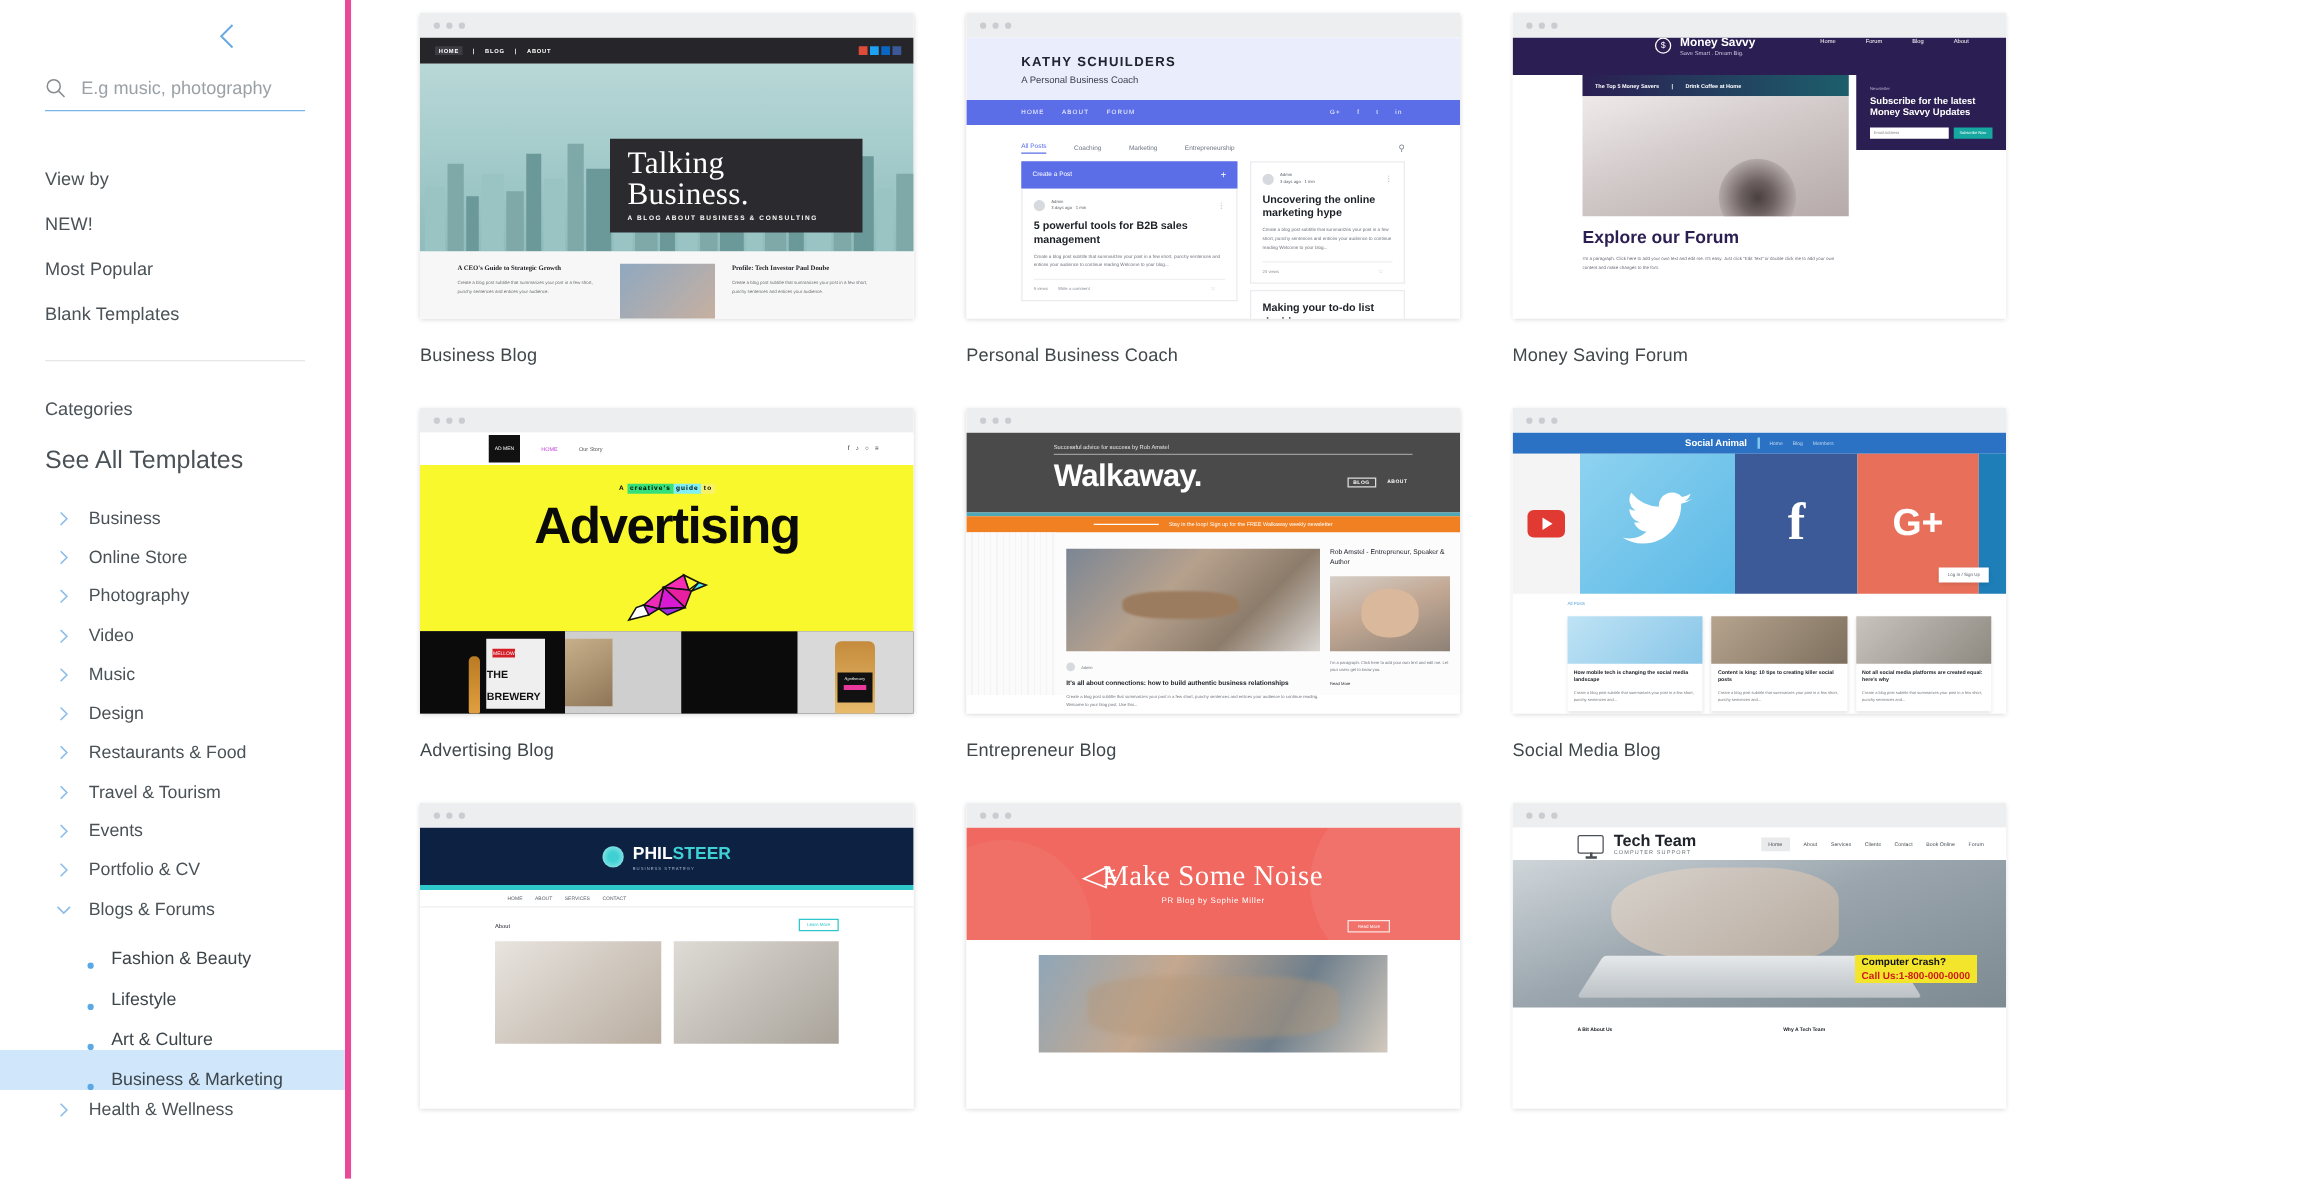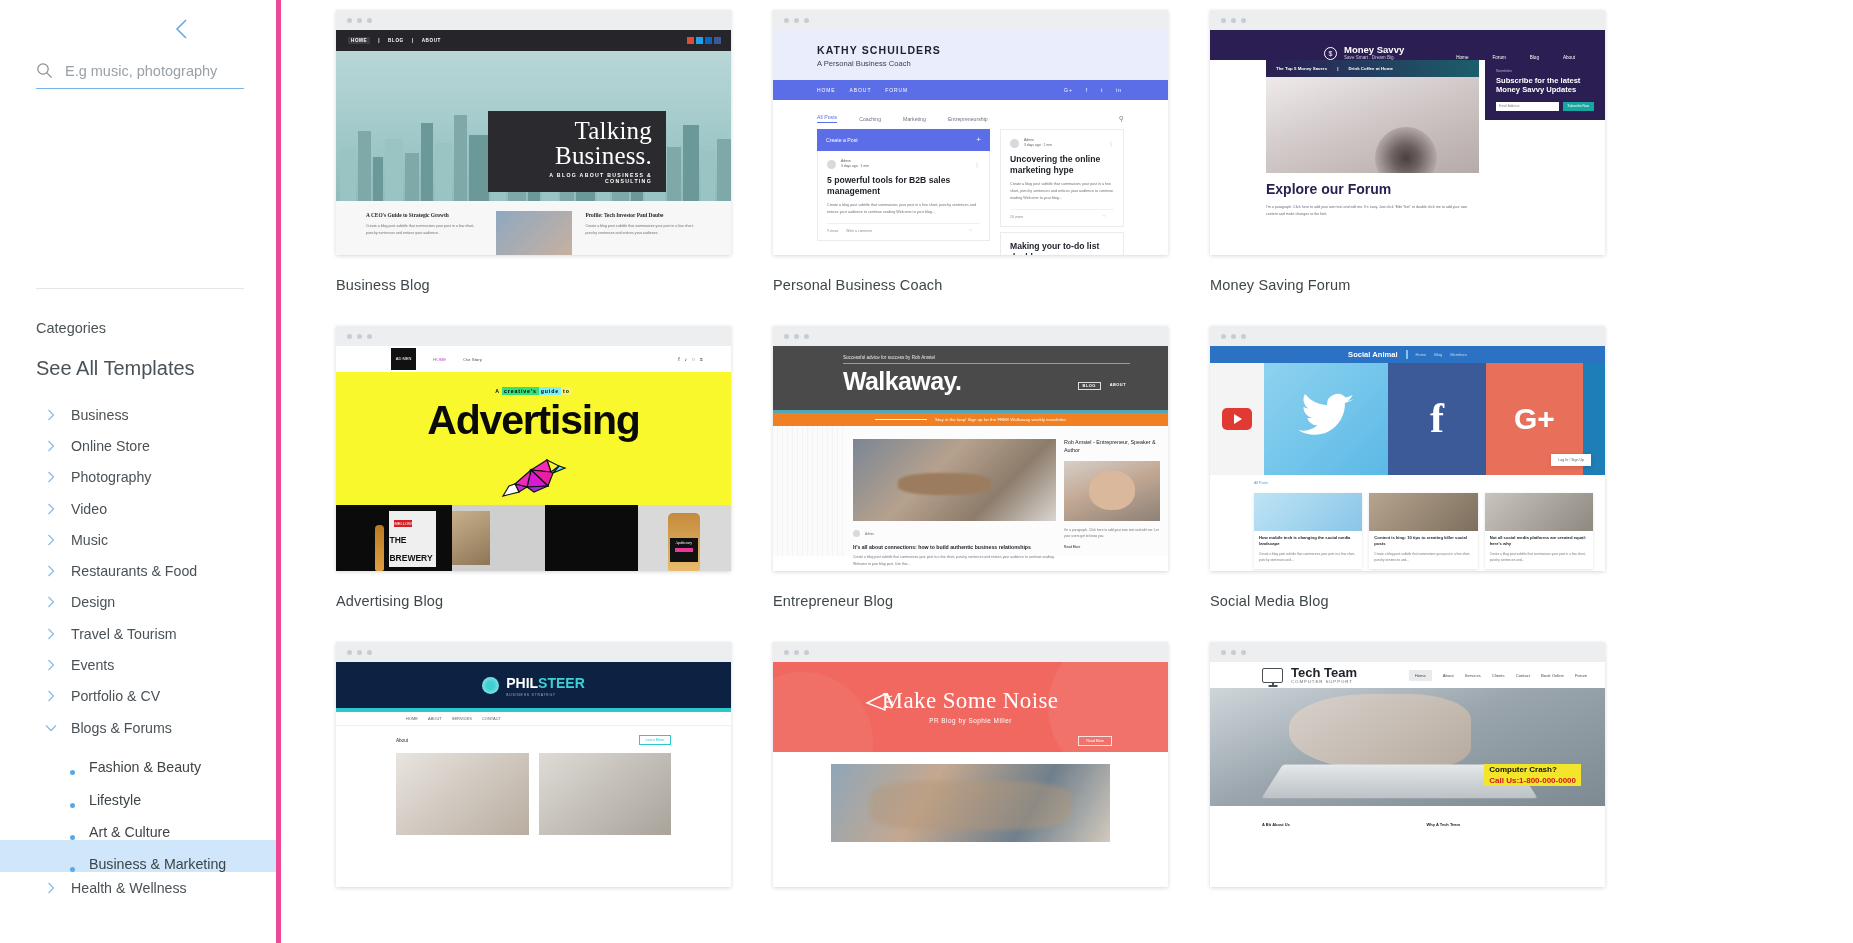--- a/index.html
+++ b/index.html
@@ -111,21 +111,21 @@
   .t1-social { margin-left:auto; display:flex; gap:2px; padding-right:10px;}
   .t1-social i { width:7px;height:7px;display:block;}
   .t1-hero { height: 150px; position: relative; overflow: hidden;
     background: linear-gradient(180deg,#b9d7d7 0%, #a6cccc 45%, #8fbcbc 100%); }
   .sky-city { position:absolute; bottom:0; left:0; right:0; height:105px; }
   .bld { position:absolute; bottom:0; background:#7fa9a9; }
   .bld.l { background:#9ac4c4; }
   .bld.d { background:#6b9898; }
   .t1-title-box {
     position:absolute; left:152px; top:60px; background:#2b2b2f; color:#fff;
-    padding:7px 14px 8px 14px; text-align:right; width:178px;
+    padding:7px 14px 8px 14px; text-align:left; width:202px;
   }
   .t1-title-box .big { font-family:"Liberation Serif", serif; font-size:25px; line-height:1; letter-spacing:.2px;}
   .t1-title-box .sub { font-size:5.2px; letter-spacing:1.3px; margin-top:4px; font-weight:bold;}
   .t1-posts { background:#f7f7f7; height:75px; display:flex; padding:10px 30px; gap:14px;}
   .t1-col { flex:1; }
   .t1-col h5 { margin:0 0 4px 0; font-family:"Liberation Serif",serif; font-size:5.4px; color:#26262a; line-height:1.5;}
   .t1-col p { margin:0; font-size:3.6px; color:#6b6f72; line-height:1.85;}
   .t1-img { width:76px; height:46px; background:linear-gradient(135deg,#8fa8c0,#c8b0a0); flex:0 0 76px; }
 
   
@@ -149,21 +149,21 @@
   .t2-meta .n { font-size:3.4px; color:#5d6268; line-height:1.5;}
   .t2-meta .dots { margin-left:auto; font-size:6px; color:#9aa0a6; letter-spacing:0; }
   .t2-card h4 { margin:0 0 5px 0; font-size:8.6px; color:#1c2027; line-height:1.25; }
   .t2-card p { margin:0; font-size:3.7px; color:#6d7279; line-height:1.95;}
   .t2-foot { display:flex; align-items:center; margin-top:7px; padding-top:5px; border-top:1px solid #eef0f2;}
   .t2-foot span { font-size:3.4px; color:#8a9097; margin-right:8px;}
   .heart { margin-left:auto; color:#f2766c; font-size:6px; }
   .t2-side { width:124px; flex:0 0 124px; }
 
   
-  .t3-top { background:#2b1e52; height:30px; display:flex; align-items:flex-end; padding-left:114px; gap:7px;}
+  .t3-top { background:#2b1e52; height:30px; display:flex; align-items:flex-start; padding-left:114px; gap:7px;}
   .coin { width:13px;height:13px;border-radius:50%;border:1.4px solid #fff; color:#fff; font-size:7px; display:flex;align-items:center;justify-content:center;}
   .t3-top .nm { color:#fff; font-size:9.5px; font-weight:bold; line-height:1.1;}
   .t3-top .tg { color:#c9c2de; font-size:4.6px; }
   .t3-top .rnav { margin-left:auto; display:flex; gap:24px; padding-right:30px;}
   .t3-top .rnav span { color:#fff; font-size:4.6px;}
   .t3-body { display:flex; }
   .t3-left { width:56px; flex:0 0 56px; background:#fff; }
   .t3-mid { flex:1 1 auto; padding-right:6px;}
   .t3-subnav { background:linear-gradient(90deg,#2b1e52 0%, #1c5e6b 100%); height:17px; display:flex; align-items:center; padding-left:10px; gap:10px;}
   .t3-subnav span { color:#fff; font-size:4.4px; font-weight:bold;}
@@ -324,20 +324,26 @@
     <div class="search-wrap">
       <span class="search-icon">
         <svg width="17" height="17" viewBox="0 0 17 17">
             <circle cx="7" cy="7" r="5.2" fill="none" stroke="#5d656a" stroke-width="1.2"></circle>
             <line x1="10.9" y1="10.9" x2="15.6" y2="15.6" stroke="#5d656a" stroke-width="1.2"></line>
           </svg>
       </span>
       <input class="search-input" type="text" placeholder="E.g music, photography" style="">
     </div>
 
+    <div class="viewby-group">
+      <div class="viewby-title">View by</div>
+      <div class="viewby-item">NEW!</div>
+      <div class="viewby-item">Most Popular</div>
+      <div class="viewby-item">Blank Templates</div>
+    </div>
 
     <div class="divider"></div>
 
     <div class="categories">
       <div class="cat-title">Categories</div>
       <div class="cat-seeall">See All Templates</div>
 
       <div class="cat-row">
         <span class="chev">
             <svg width="8" height="12" viewBox="0 0 8 12">
@@ -377,29 +383,29 @@
             </svg>
           </span>
         <span>Music</span>
       </div>
       <div class="cat-row">
         <span class="chev">
             <svg width="8" height="12" viewBox="0 0 8 12">
               <polyline points="1.5,1 6.5,6 1.5,11" fill="none" stroke="#8bbde8" stroke-width="1.3"></polyline>
             </svg>
           </span>
+        <span>Design</span>
+      </div>
+      <div class="cat-row">
+        <span class="chev">
+            <svg width="8" height="12" viewBox="0 0 8 12">
+              <polyline points="1.5,1 6.5,6 1.5,11" fill="none" stroke="#8bbde8" stroke-width="1.3"></polyline>
+            </svg>
+          </span>
         <span>Restaurants &amp; Food</span>
-      </div>
-      <div class="cat-row">
-        <span class="chev">
-            <svg width="8" height="12" viewBox="0 0 8 12">
-              <polyline points="1.5,1 6.5,6 1.5,11" fill="none" stroke="#8bbde8" stroke-width="1.3"></polyline>
-            </svg>
-          </span>
-        <span>Design</span>
       </div>
       <div class="cat-row">
         <span class="chev">
             <svg width="8" height="12" viewBox="0 0 8 12">
               <polyline points="1.5,1 6.5,6 1.5,11" fill="none" stroke="#8bbde8" stroke-width="1.3"></polyline>
             </svg>
           </span>
         <span>Travel &amp; Tourism</span>
       </div>
       <div class="cat-row">

